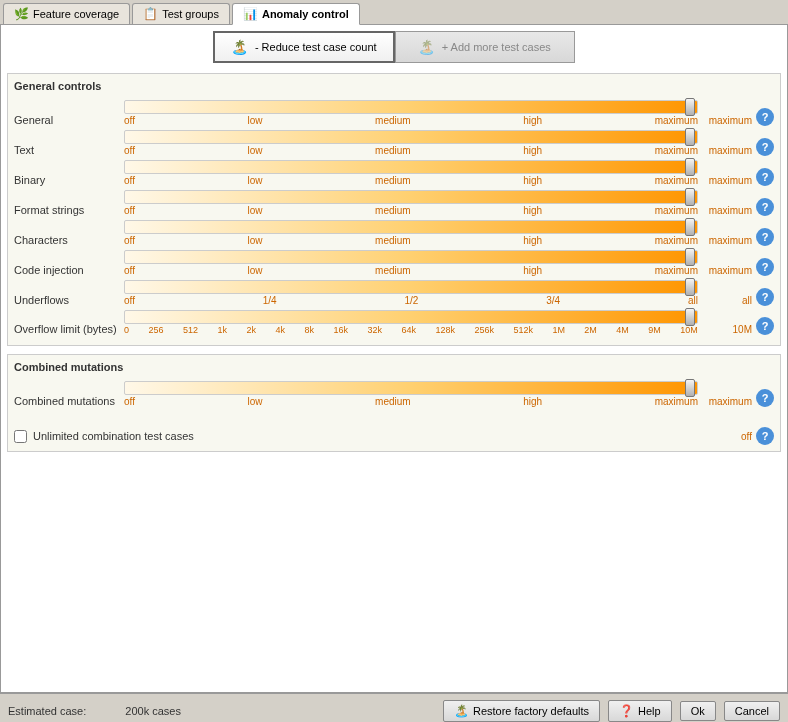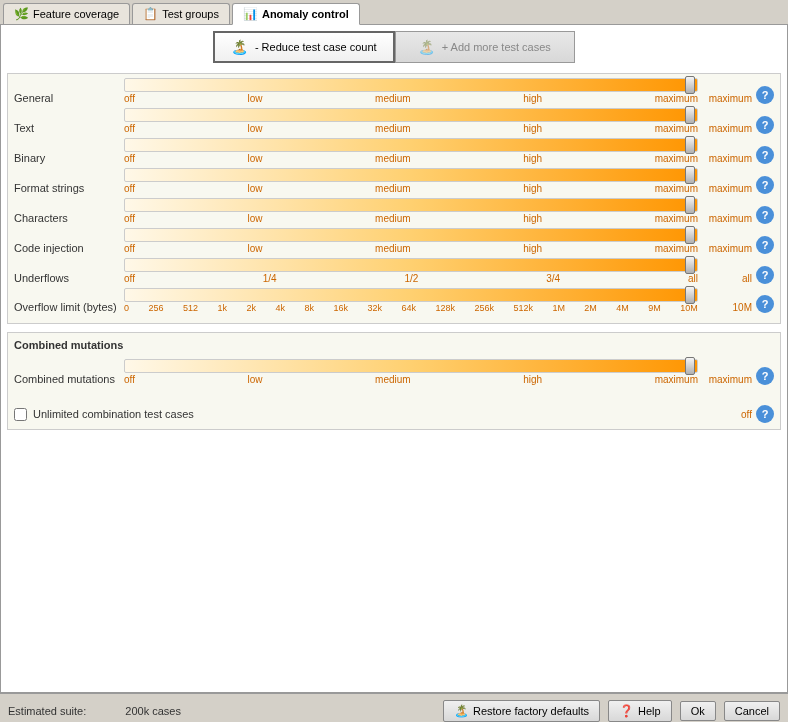--- a/index.html
+++ b/index.html
@@ -244,20 +244,21 @@
       <span style="font-size:14px;">🏝️</span>
       <span>- Reduce test case count</span>
     </button>
     <button class="action-btn inactive">
       <span style="font-size:14px; opacity:0.5;">🏝️</span>
       <span>+ Add more test cases</span>
     </button>
   </div>
 
   <div class="section">
+    <div class="section-title">General controls</div>
 
     <div class="control-row">
       <span class="control-label">General</span>
       <div class="slider-container">
         <div class="slider-visual"></div>
         <div class="slider-labels">
           <span>off</span>
             <span>low</span>
             <span>medium</span>
             <span>high</span>
@@ -417,21 +418,21 @@
       <input type="checkbox" id="unlimited-cb" style="">
       <label class="checkbox-label" for="unlimited-cb">Unlimited combination test cases</label>
       <span class="checkbox-value">off</span>
       <button class="help-btn">?</button>
     </div>
   </div>
 </div>
 
 <div class="bottom-bar">
   <span class="suite-info">
-    <span>Estimated suite:</span>
+    <span>Estimated case:</span>
     <strong>200k cases</strong>
   </span>
   <button class="bottom-btn">
     <span style="font-size:12px;">🏝️</span>
     <span>Restore factory defaults</span>
   </button>
   <button class="bottom-btn">
     <span style="font-size:12px;">❓</span>
     <span>Help</span>
   </button>

